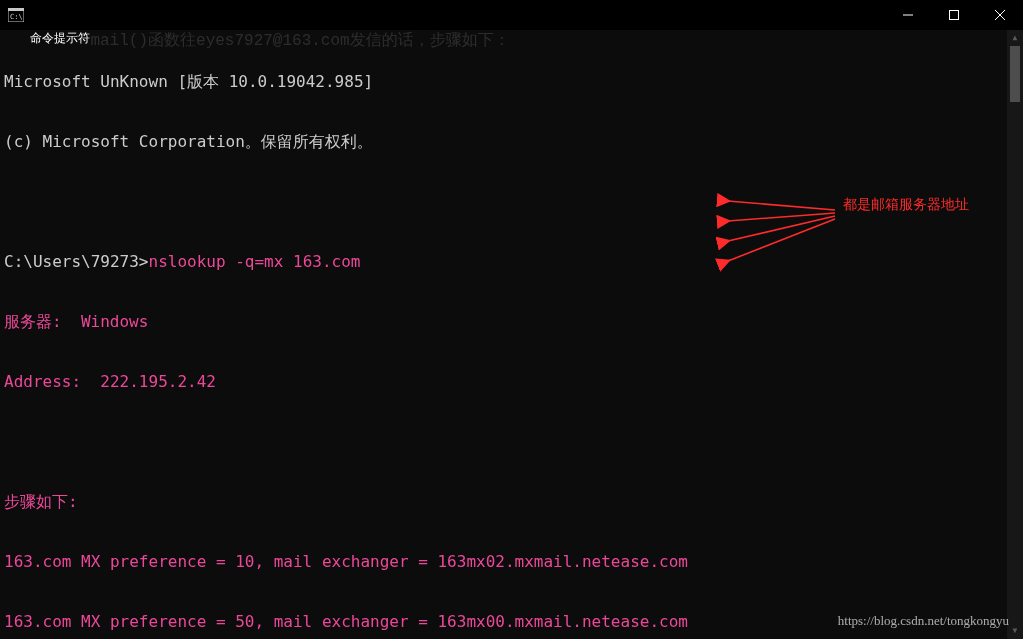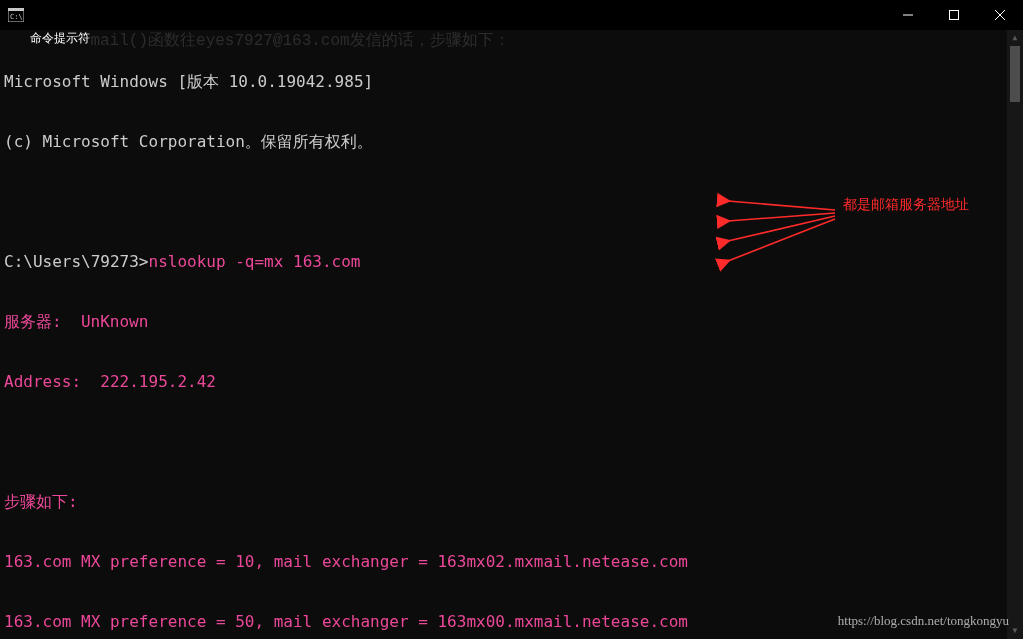--- a/index.html
+++ b/index.html
@@ -148,25 +148,25 @@
           <line x1="0" y1="0" x2="10" y2="10" stroke="#ffffff" stroke-width="1"></line>
           <line x1="10" y1="0" x2="0" y2="10" stroke="#ffffff" stroke-width="1"></line>
         </svg>
       </div>
     </div>
   </div>
 
   <div class="ghost-text" style="top:30px;left:4px;">         mail()函数往eyes7927@163.com发信的话，步骤如下：</div>
 
   <div class="term">
-    <div class="line white">Microsoft Windows [版本 10.0.19042.985]</div>
+    <div class="line white">Microsoft UnKnown [版本 10.0.19042.985]</div>
     <div class="line white">(c) Microsoft Corporation。保留所有权利。</div>
     <div class="line">&nbsp;</div>
     <div class="line"><span class="white">C:\Users\79273&gt;</span><span class="blue">nslookup -q=mx 163.com</span></div>
-    <div class="line blue">服务器:  UnKnown</div>
+    <div class="line blue">服务器:  Windows</div>
     <div class="line blue">Address:  222.195.2.42</div>
     <div class="line">&nbsp;</div>
     <div class="line blue">步骤如下:</div>
     <div class="line blue">163.com	MX preference = 10, mail exchanger = 163mx02.mxmail.netease.com</div>
     <div class="line blue">163.com	MX preference = 50, mail exchanger = 163mx00.mxmail.netease.com</div>
     
     
     
     
     

